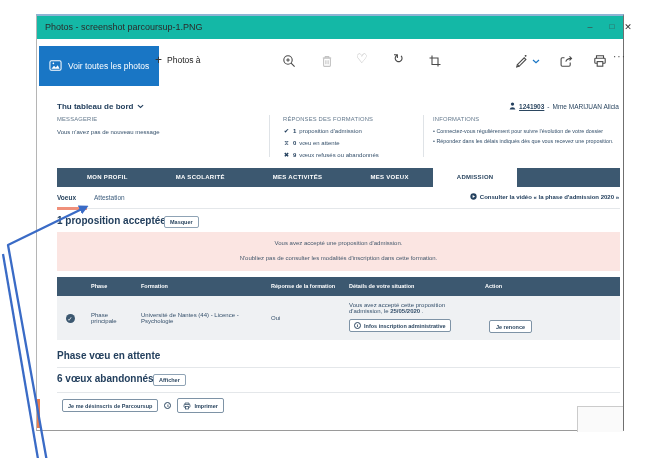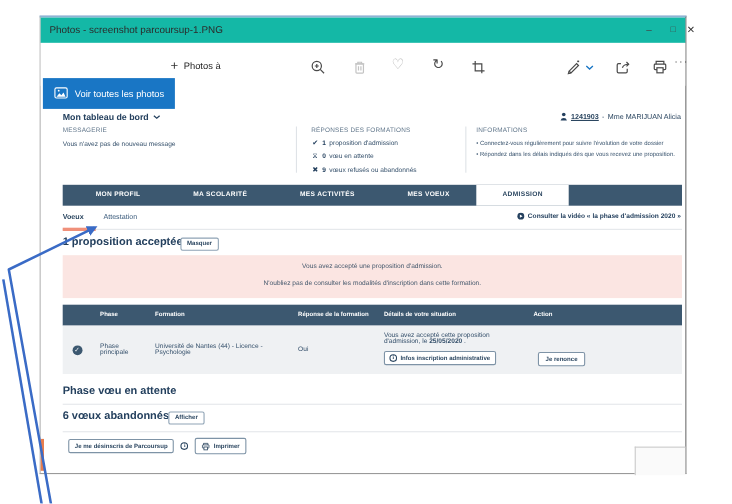--- a/index.html
+++ b/index.html
@@ -11,22 +11,22 @@
   .win { position:absolute; left:36px; top:14px; width:588px; height:417px; background:#fff;
          border:1px solid #b5b5b5; border-top:2px solid #8fb3d4; border-right-color:#6f6f6f; border-bottom-color:#9a9a9a; }
   .titlebar { position:absolute; left:0; top:0; width:100%; height:23px; background:#14b8a6; }
   .titlebar .title { position:absolute; left:8px; top:0; line-height:22px; font-size:9px; color:#2b2b2b; white-space:nowrap; }
   .winctl { position:absolute; top:1px; width:16px; height:20px; text-align:center; line-height:20px; font-size:9px; color:#444; cursor:default; }
   .ctl-min { left:545px; }
   .ctl-max { left:567px; font-size:8px; }
   .ctl-close { left:583px; color:#333; }
 
   .toolbar { position:absolute; left:0; top:23px; width:100%; height:39px; background:#fff; }
-  .btn-viewall { position:absolute; left:2px; top:7px; height:28px; display:flex; align-items:center; gap:6px;
-                 background:#1976c5; color:#fff; padding:0 10px; font-size:8.5px; border:none;margin-top:25px; }
+  .btn-viewall { position:absolute; left:2px; top:7px; height:40px; display:flex; align-items:center; gap:6px;
+                 background:#1976c5; color:#fff; padding:0 10px; font-size:8.5px; border:none; }
   .btn-addto { position:absolute; left:118px; top:7px; height:28px; display:flex; align-items:center; gap:5px;
                background:none; border:none; font-size:8.5px; color:#222; }
   .plus { font-size:12px; font-weight:400; color:#333; line-height:10px; }
   .tbicon { position:absolute; top:15px; width:14px; height:14px; color:#4a4a4a; }
   .tbicon svg { display:block; }
   .tbicon.dis { color:#c3c3c3; }
   .i-zoom { left:245px; } .i-del { left:283px; } .i-heart { left:319px; font-size:13px; line-height:13px; top:13px; color:#b8b8b8; }
   .i-rot { left:356px; font-size:13px; line-height:13px; top:13px; } .i-crop { left:391px; }
   .i-edit { left:477px; } .i-chev { left:495px; top:20px; } .i-share { left:522px; } .i-print { left:556px; }
   .i-more { left:576px; top:12px; font-size:10px; letter-spacing:1px; color:#444; }
@@ -169,21 +169,21 @@
         <svg width="14" height="14" viewBox="0 0 14 14" fill="none" stroke="currentColor" stroke-width="1.1">
             <path d="M3.5 4.3 V1.8 H10.5 V4.3"></path>
             <rect x="1.8" y="4.3" width="10.4" height="5" rx="0.8"></rect>
             <rect x="4.2" y="7.6" width="5.6" height="4.6" fill="#fff"></rect>
           </svg>
       </span>
       <span class="tbicon i-more">···</span>
     </div>
 
     <div class="dash-title">
-      <span>Mon tableau de bord</span>
+      <span>Thu tableau de bord</span>
       <svg width="7" height="5" viewBox="0 0 8 5" fill="none" stroke="#24405e" stroke-width="1.3">
           <path d="M1 1 L4 3.6 L7 1"></path>
         </svg>
     </div>
 
     <div class="userline">
       <svg width="7" height="8" viewBox="0 0 8 9">
           <circle cx="4" cy="2.3" r="1.9" fill="#24405e"></circle>
           <path d="M0.7 8.6 a3.4 3.4 0 0 1 6.6 0 Z" fill="#24405e"></path>
         </svg>

